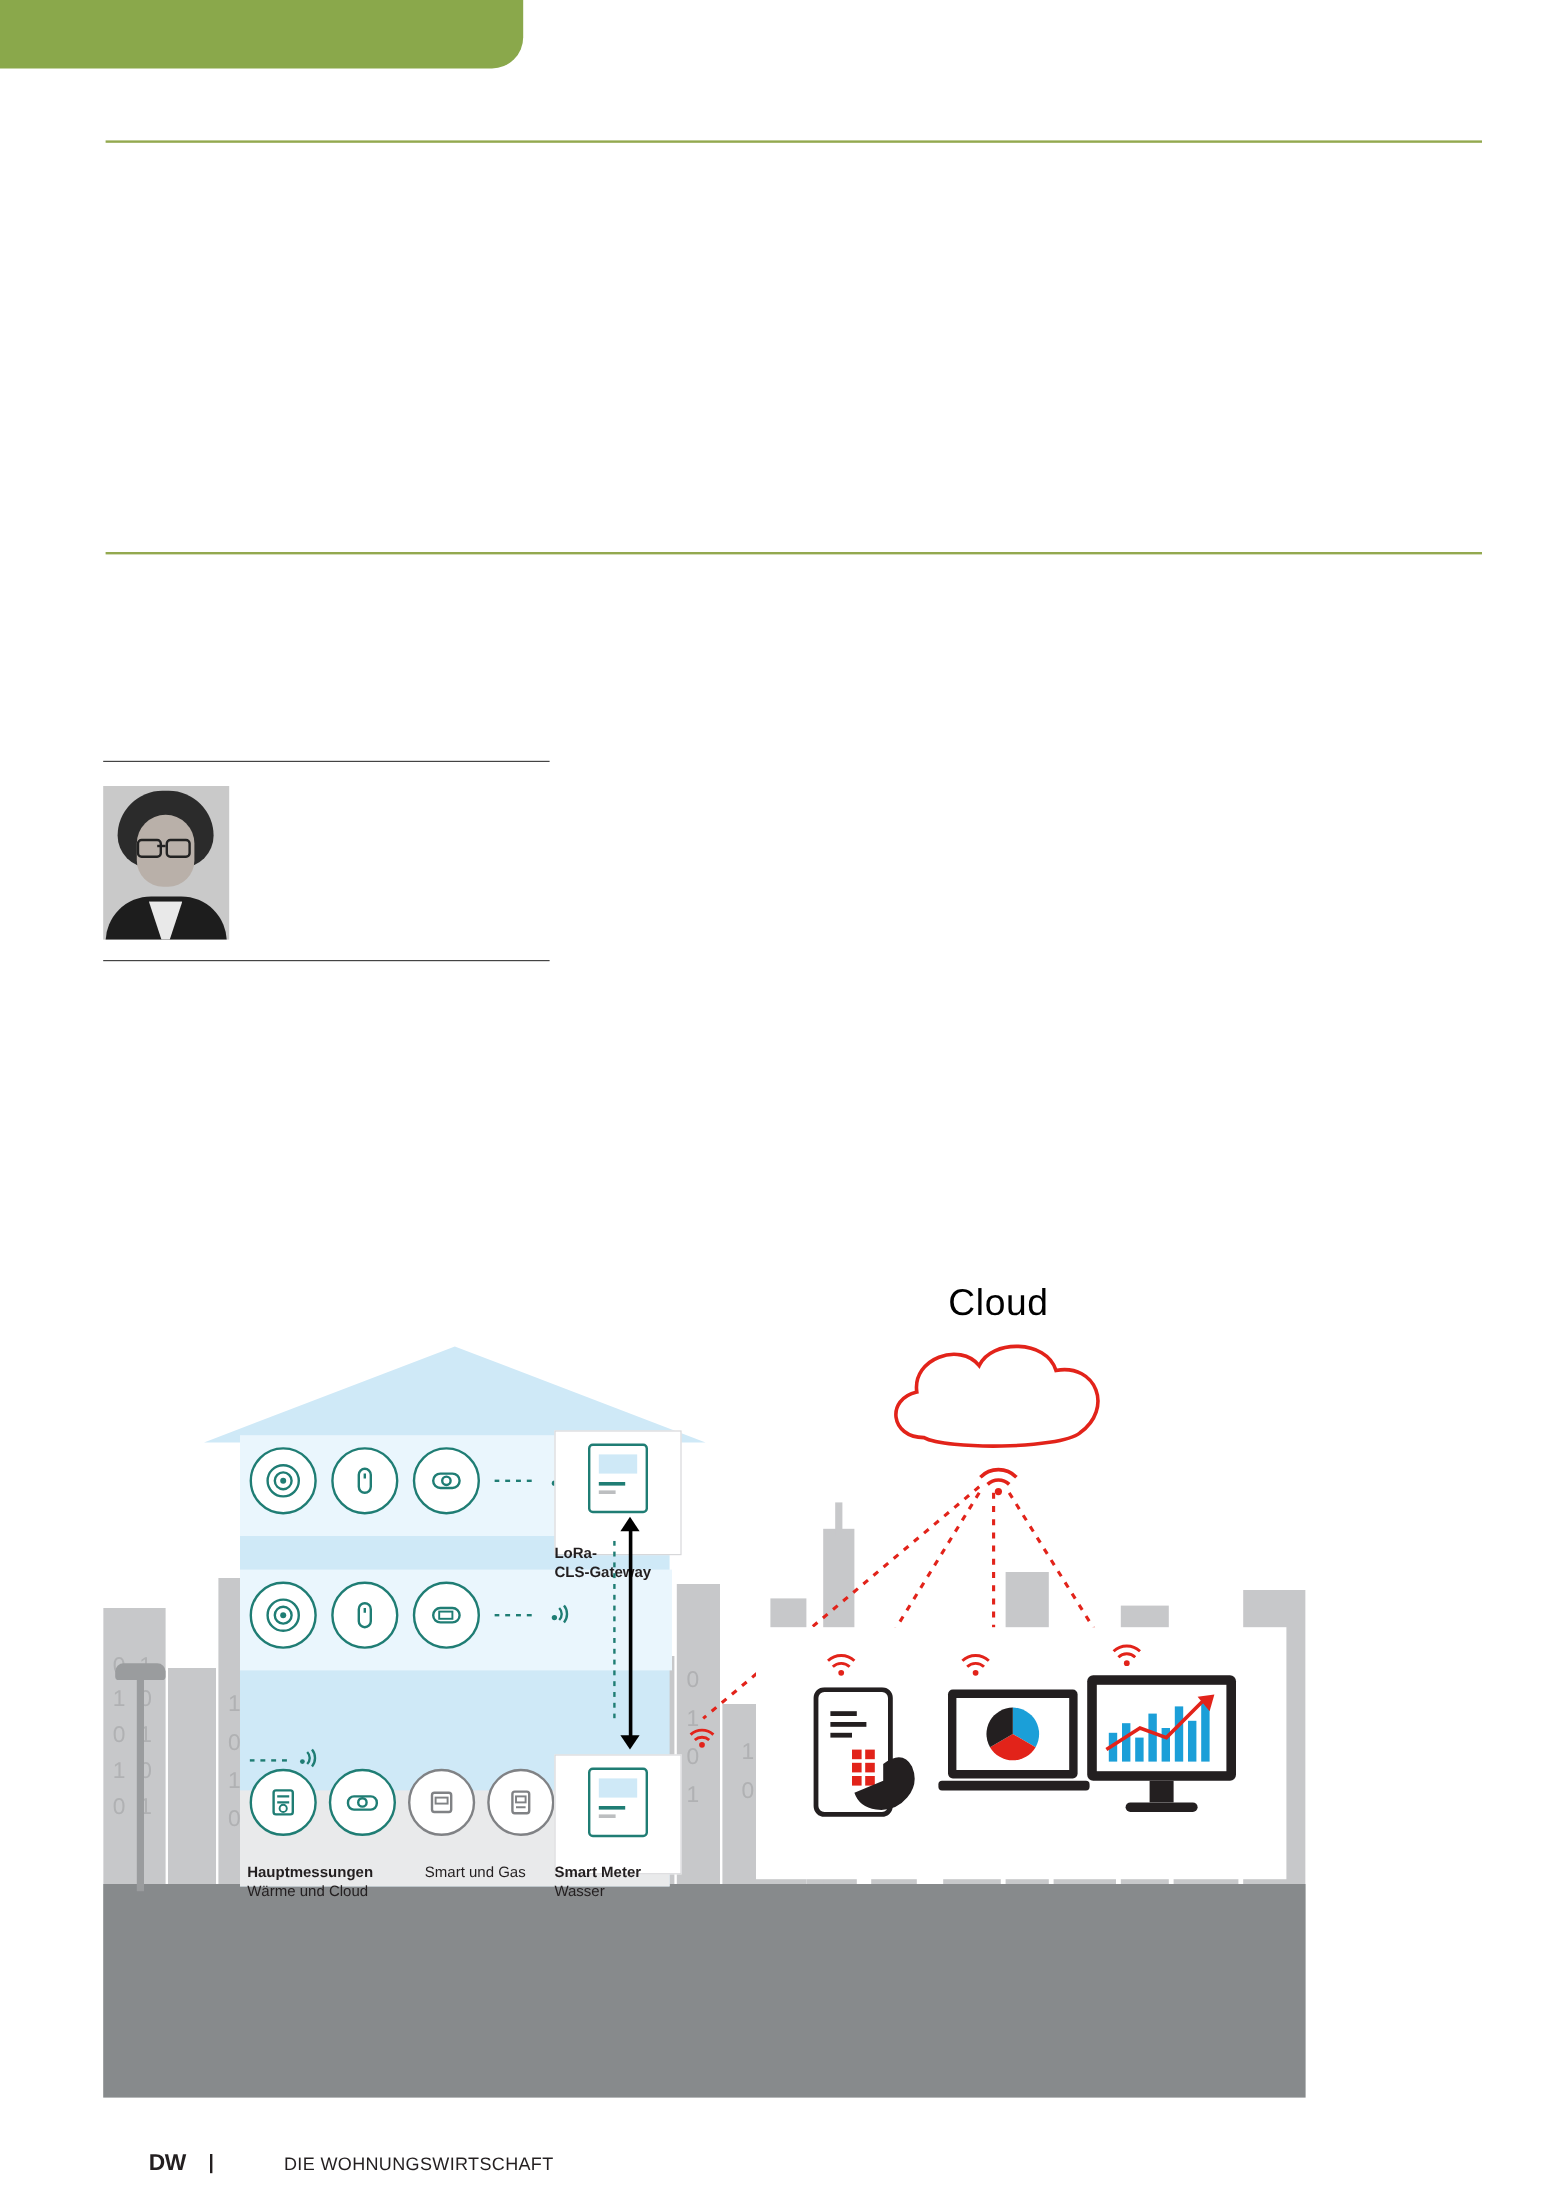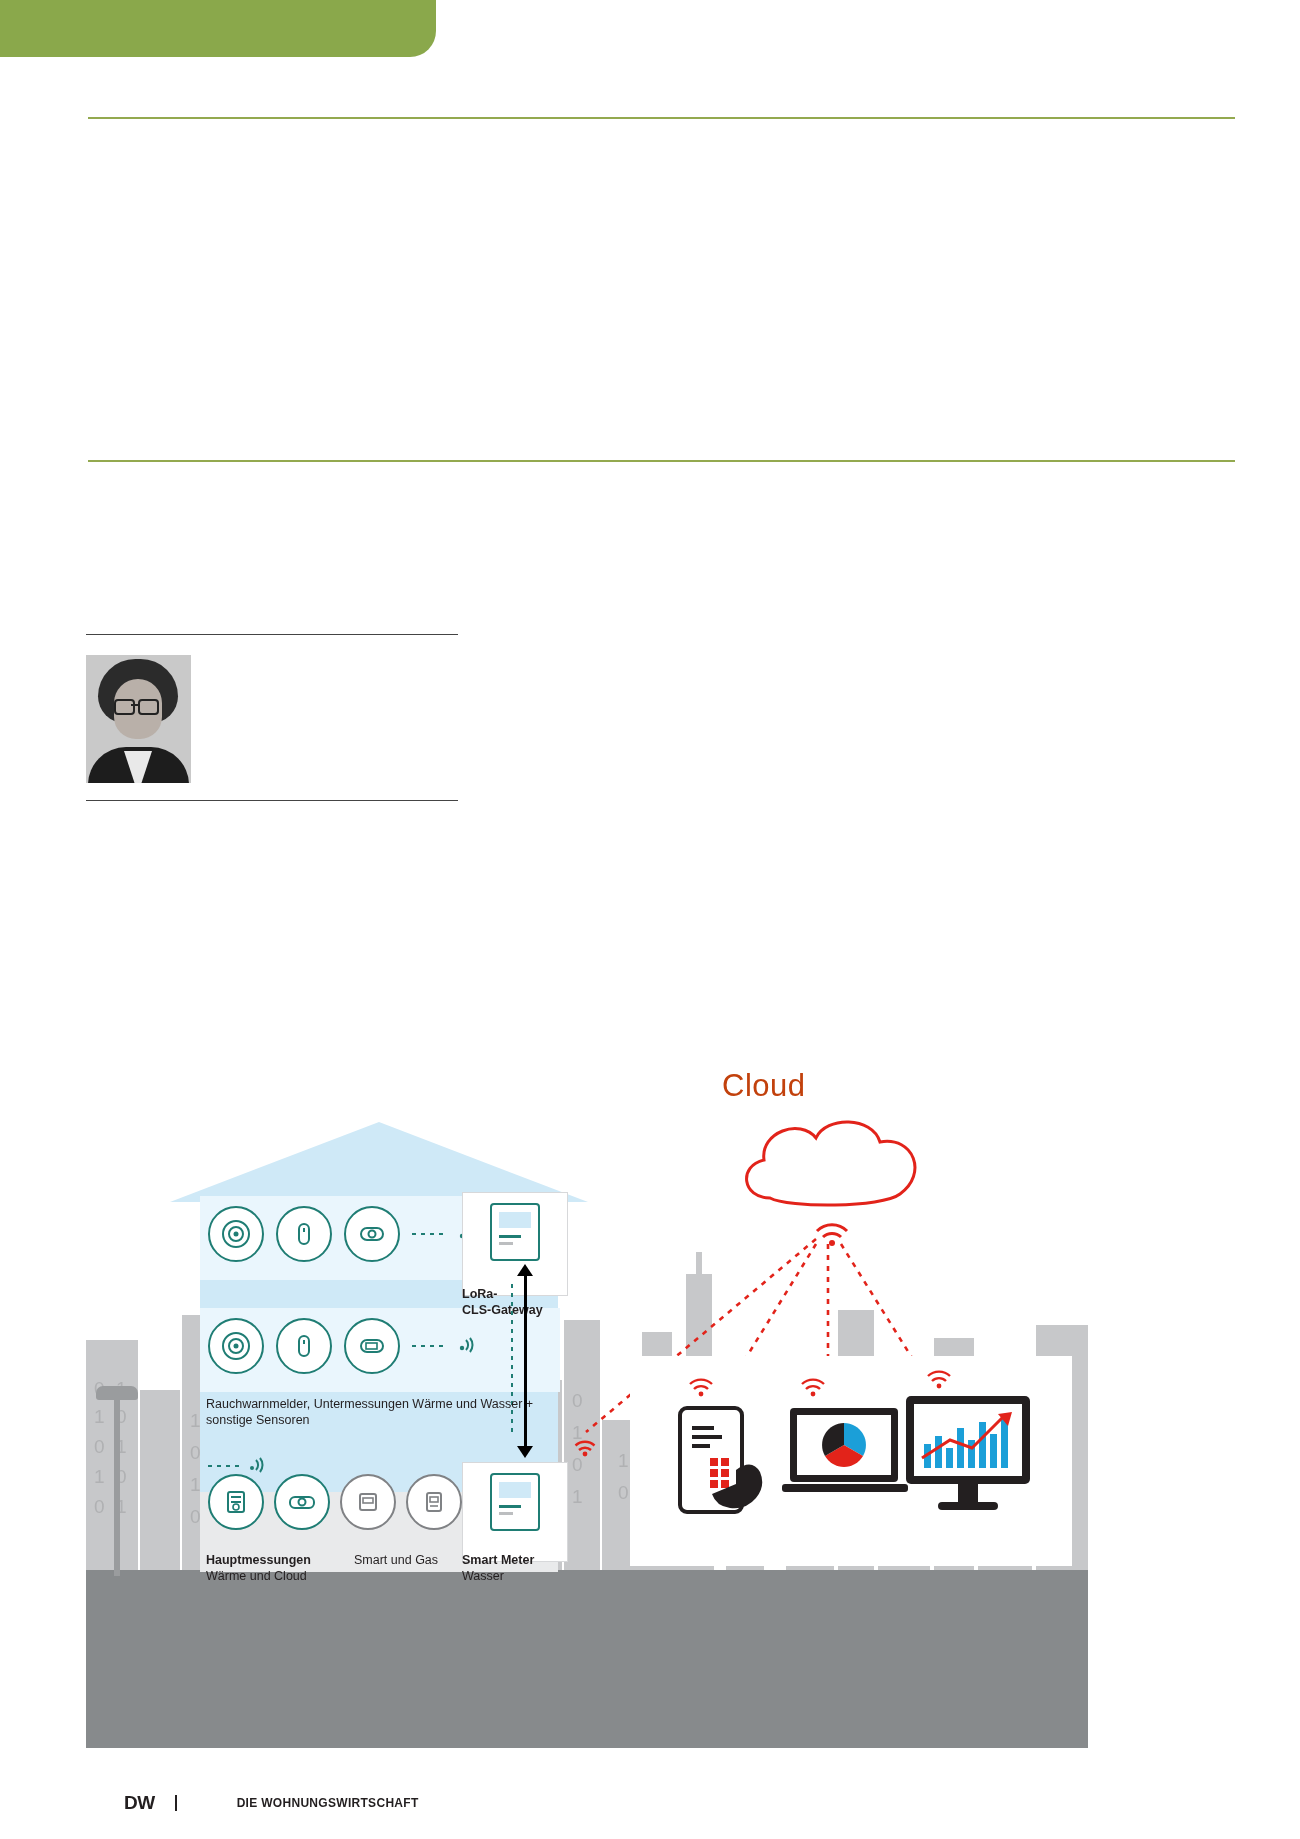--- a/index.html
+++ b/index.html
@@ -115,40 +115,40 @@
     position:absolute;width:0;height:0;border-left:8px solid transparent;border-right:8px solid transparent;border-bottom:12px solid #000;
   }
   .vdots{
     position:absolute;width:2px;
     background-image:linear-gradient(to bottom,#1f7d74 0 4px,transparent 4px 9px);
     background-size:2px 9px;
   }
 
   .cloud-wrap{position:absolute;left:636px;top:-6px;width:220px;height:160px;}
   .cloud-title{
-    position:absolute;left:0;top:0;width:220px;
-    font-size:31px;color:#c2410c;letter-spacing:.5px;
+    position:absolute;left:0;top:0;width:220px;text-align:center;
+    font-size:31px;color:#000000;letter-spacing:.5px;
   }
   .cloud-bin{
     position:absolute;left:10px;top:42px;width:200px;height:104px;color:#e2231a;
     font-size:20px;line-height:1.05;text-align:center;font-family:"Liberation Sans",sans-serif;
   }
 
   .wifi{position:relative;display:inline-block;}
   .panel{
     position:absolute;left:544px;top:282px;width:442px;height:210px;background:#ffffff;
   }
   .device{position:absolute;}
 
   .footer{
     position:absolute;left:124px;top:1792px;display:flex;align-items:center;gap:20px;
   }
   .dw-logo{font-size:19px;font-weight:bold;color:#231f20;letter-spacing:-.5px;}
   .dw-bar{width:2px;height:16px;background:#231f20;}
-  .dw-sub{font-size:12px;font-weight:bold;color:#231f20;letter-spacing:.3px;padding-left:40px;}
+  .dw-sub{font-size:15px;font-weight:normal;color:#231f20;letter-spacing:.3px;padding-left:40px;}
 </style>
 </head>
 <body>
 
 <div class="green-tab"></div>
 
 <div class="rule r1"></div>
 <div class="rule r2"></div>
 
 <div class="author-rule a1"></div>
@@ -319,23 +319,20 @@
         <circle cx="4" cy="15" r="2.2" fill="#1f7d74"></circle>
         <path d="M8 17 A7 7 0 0 0 8 7" fill="none" stroke="#1f7d74" stroke-width="2"></path>
         <path d="M12 19 A11 11 0 0 0 12 5" fill="none" stroke="#1f7d74" stroke-width="2"></path>
       </svg>
     </span>
   </div>
 
   <div class="vdots" style="left:425px;top:210px;height:148px;"></div>
   <div class="vdots" style="left:425px;top:258px;height:0px;"></div>
 
-  <div class="cap" style="left:120px;top:322px;width:330px;">
-    <span>Rauchwarnmelder, Untermessungen Wärme und Wasser + sonstige Sensoren</span>
-  </div>
 
   <div class="arrow-v" style="left:438px;top:200px;height:174px;"></div>
   <div class="arrow-head-u" style="left:431px;top:190px;"></div>
   <div class="arrow-head-d" style="left:431px;top:372px;"></div>
 
   <div class="sensor-row" style="left:122px;top:380px;gap:6px;">
     <div class="dots"></div>
     <span class="wifi">
       <svg width="20" height="20" viewBox="0 0 20 20">
         <circle cx="4" cy="14" r="2" fill="#1f7d74"></circle>

